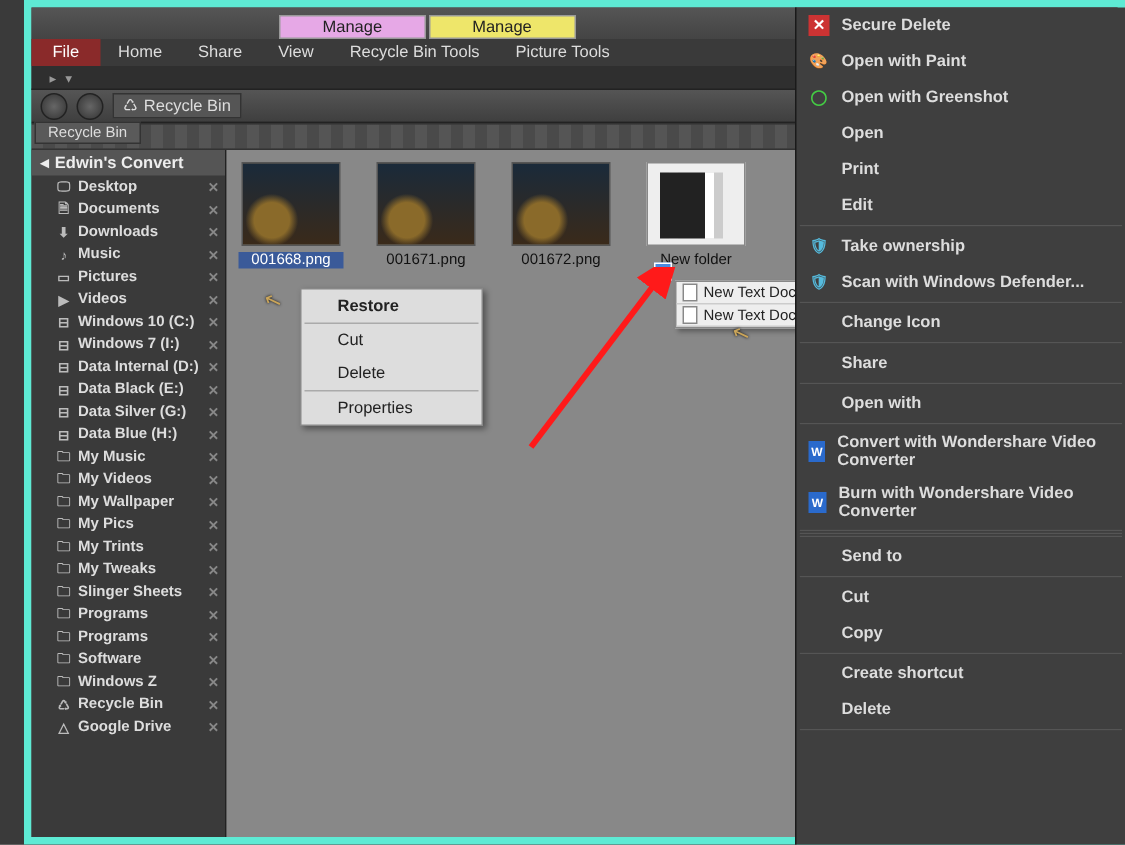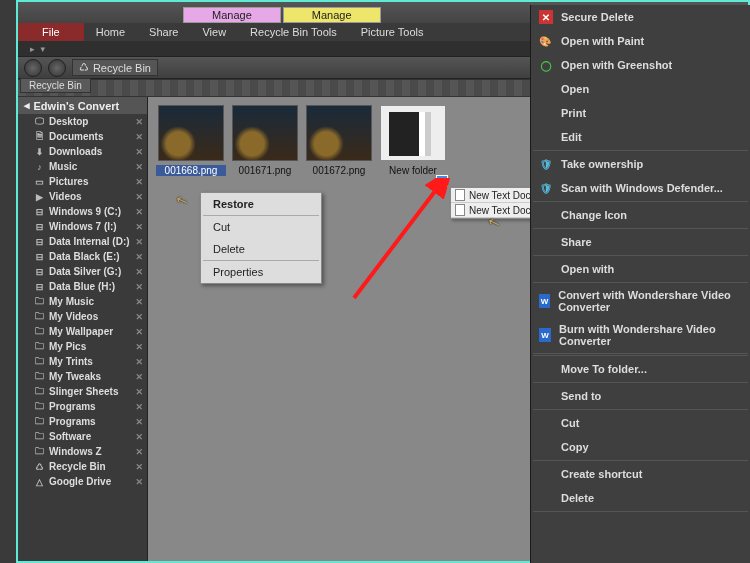--- a/index.html
+++ b/index.html
@@ -1,28 +1,28 @@
 <!DOCTYPE html>
 <html><head>
 <meta charset="utf-8">
 <style>
 * { margin: 0; padding: 0; box-sizing: border-box; font-family: "Segoe UI", Tahoma, sans-serif; }
 body { background: #3a3a3a; width: 750px; height: 563px; overflow: hidden; position: relative; color: #cfcfcf; font-size: 11px; }
-.window { position: absolute; left: 16px; top: 0; width: 734px; height: 563px; background: #4a4a4a; border: 2px solid #5eead4; }
+.window { position: absolute; left: 16px; top: 0; width: 734px; height: 563px; background: #4a4a4a; border: 5px solid #5eead4; }
 
 
 .titlebar { height: 21px; background: linear-gradient(#555,#444); display: flex; align-items: flex-end; padding-left: 165px; gap: 2px; }
 .manage-pill { height: 16px; padding: 0 28px; font-size: 11px; display: flex; align-items: center; border: 1px solid #999; }
 .pill-pink { background: #e6a8e6; color: #222; }
 .pill-yellow { background: #eee66a; color: #222; }
 
 
 .menubar { height: 18px; background: #3a3a3a; display: flex; align-items: center; }
 .menu-item { padding: 0 12px; font-size: 11px; color: #ddd; height: 100%; display: flex; align-items: center; }
-.menu-item.file { background: #8a2a2a; color: #fff; padding: 0 24px;}
+.menu-item.file { background: #8a2a2a; color: #fff; padding: 0 14px;}
 
 
 .toolstrip { height: 16px; background: #2f2f2f; border-bottom: 1px solid #222; display:flex; align-items:center; padding-left:12px; gap:6px;}
 .toolstrip span { color:#999; font-size:9px;}
 
 
 .addressbar { height: 22px; background: linear-gradient(#555,#3f3f3f); display: flex; align-items: center; padding: 0 6px; gap: 6px; border-bottom:1px solid #222;}
 .navbtn { width: 18px; height: 18px; background: radial-gradient(#666,#333); border-radius: 50%; border:1px solid #222;}
 .addr-text { background: #555; border:1px solid #333; padding:1px 6px; font-size:11px; color:#ddd; display:flex; align-items:center; gap:4px;}
 
@@ -43,21 +43,21 @@
 .file-item { width: 70px; text-align: center; }
 .thumb { width: 66px; height: 56px; background: linear-gradient(#2a1f0f,#4a3a1a); border:1px solid #555; margin:0 auto 4px; position:relative; overflow:hidden;}
 .thumb.img1::after,.thumb.img2::after,.thumb.img3::after{content:"";position:absolute;inset:0;background:radial-gradient(circle at 30% 70%, #8a6a2a 0 20%, transparent 30%), linear-gradient(#1a2a3a,#3a2a1a);}
 .thumb.folder { background:#eee; border:1px solid #888;}
 .thumb.folder::before{content:"";position:absolute;left:8px;top:6px;width:30px;height:44px;background:#222;box-shadow:6px 0 0 #fff, 12px 0 0 #ccc;}
 .file-label { font-size: 10px; color: #111; }
 .file-label.sel { background:#3a5a99; color:#fff; padding:0 1px;}
 
 
 .ctx-small { position:absolute; left:200px; top:192px; width:122px; background:#ddd; border:1px solid #888; box-shadow:2px 2px 4px rgba(0,0,0,.4);}
-.ctx-small div { padding:5px 12px; font-size:11px; color:#222;}
+.ctx-small div { padding:5px 24px; font-size:11px; color:#222;}
 .ctx-small div:first-child{font-weight:bold;}
 .ctx-small .sep{height:1px;background:#aaa;padding:0;margin:0 2px;}
 
 
 .doclist { position:absolute; left:450px; top:187px; background:#eee; border:1px solid #888; font-size:10px; box-shadow:2px 2px 3px rgba(0,0,0,.3);}
 .doclist div{ padding:1px 6px 1px 4px; color:#222; border-bottom:1px solid #ccc; display:flex; align-items:center; gap:4px; white-space:nowrap;}
 .docicon{width:10px;height:12px;background:#fff;border:1px solid #888;display:inline-block;}
 
 
 .ctx-large { position:absolute; right:0; top:5px; width:220px; bottom:0; background:#3f3f3f; border-left:1px solid #1a1a1a; }
@@ -157,21 +157,21 @@
           <div class="side-item">
             <span class="lbl">
               <span class="icon">▶</span>
               <span>Videos</span>
             </span>
             <span class="pin">✕</span>
           </div>
           <div class="side-item">
             <span class="lbl">
               <span class="icon">⊟</span>
-              <span>Windows 9 (C:)</span>
+              <span>Windows 10 (C:)</span>
             </span>
             <span class="pin">✕</span>
           </div>
           <div class="side-item">
             <span class="lbl">
               <span class="icon">⊟</span>
               <span>Windows 7 (I:)</span>
             </span>
             <span class="pin">✕</span>
           </div>
@@ -291,21 +291,21 @@
             <span class="lbl">
               <span class="icon">△</span>
               <span>Google Drive</span>
             </span>
             <span class="pin">✕</span>
           </div>
         </div>
     </div>
 
     <div class="content">
-      <div id="file-list" style="display:flex;gap:4px;">
+      <div id="file-list" style="display:flex;gap:20px;">
           <div class="file-item">
             <div class="thumb img1"></div>
             <div class="file-label sel">001668.png</div>
           </div>
           <div class="file-item">
             <div class="thumb img2"></div>
             <div class="file-label">001671.png</div>
           </div>
           <div class="file-item">
             <div class="thumb img3"></div>
@@ -407,24 +407,20 @@
       <div class="row">
         <span class="ic ic-ws">W</span>
         <span>Convert with Wondershare Video Converter</span>
       </div>
       <div class="row">
         <span class="ic ic-ws">W</span>
         <span>Burn with Wondershare Video Converter</span>
       </div>
       <div class="sep"></div>
       <div class="sep"></div>
-      <div class="row">
-        <span class="ic"></span>
-        <span>Move To folder...</span>
-      </div>
       <div class="sep"></div>
       <div class="row">
         <span class="ic"></span>
         <span>Send to</span>
       </div>
       <div class="sep"></div>
       <div class="row">
         <span class="ic"></span>
         <span>Cut</span>
       </div>

